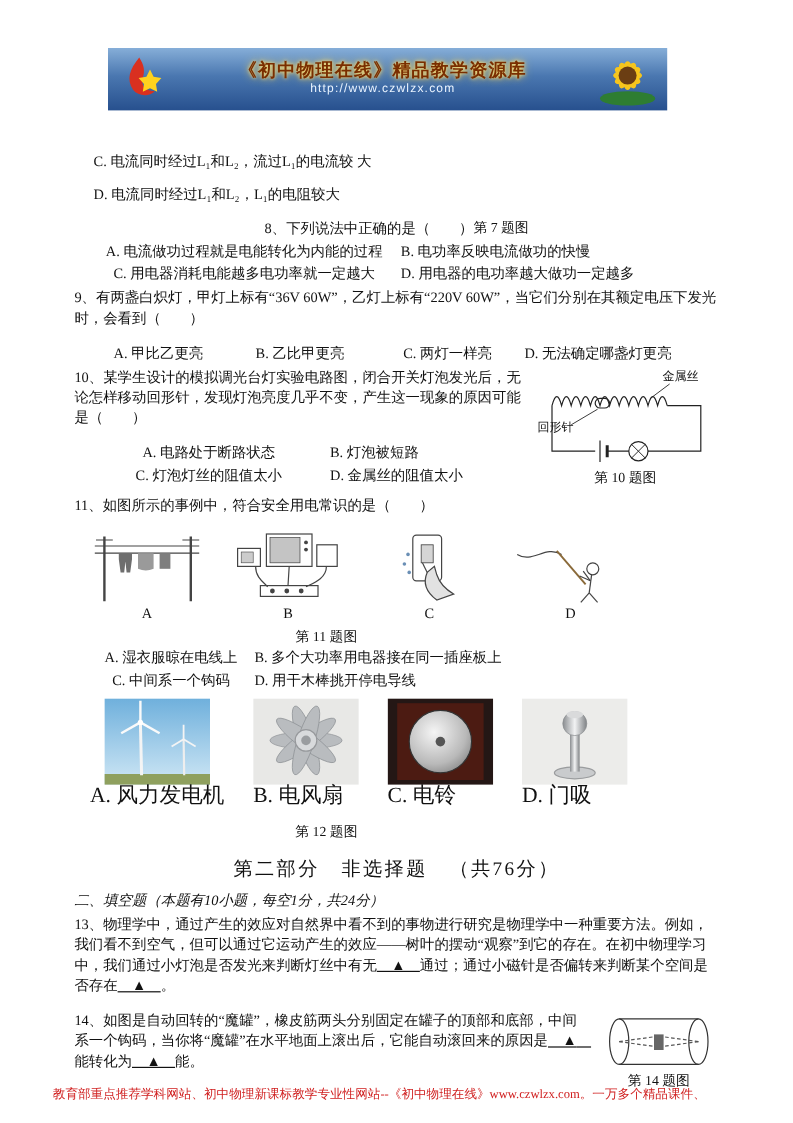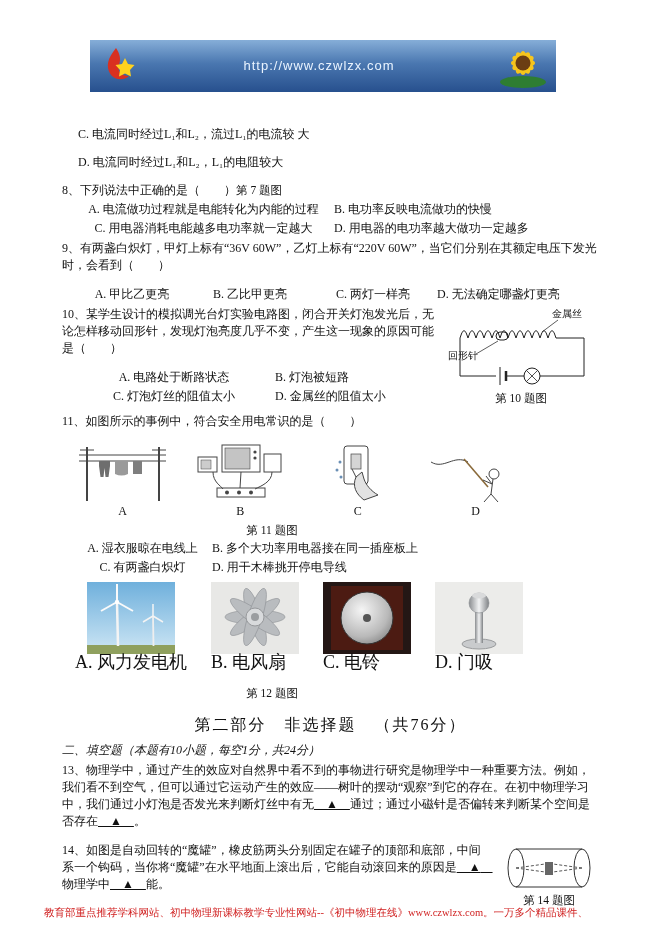--- a/index.html
+++ b/index.html
@@ -6,27 +6,27 @@
   body{background:#888;}
   .page{position:relative;width:661px;height:936px;background:#ffffff;overflow:hidden;
         font-family:"Liberation Serif","DejaVu Serif",serif;font-size:12px;color:#111;margin:0 auto;}
   
   .banner{position:absolute;left:90px;top:40px;width:466px;height:52px;box-sizing:border-box;
           background:linear-gradient(180deg,#86aed8 0%,#4a77b0 45%,#27508e 100%);
           display:flex;align-items:center;padding:0 6px;}
   .banner-center{flex:1;text-align:center;line-height:1.25;}
   .banner-title{font-size:15px;font-weight:bold;color:#7a2e00;letter-spacing:1px;
                 text-shadow:0 0 3px #ffe27a,0 0 7px #ffd24d;}
-  .banner-url{font-size:13px;color:#eaf4ff;font-family:"Liberation Sans",sans-serif;letter-spacing:1px;}
+  .banner-url{font-size:10px;color:#eaf4ff;font-family:"Liberation Sans",sans-serif;letter-spacing:1px;}
   
   .content{position:absolute;left:62px;top:114px;width:537px;}
   .line{line-height:16px;}
   .optline{padding-left:16px;}
   .stem{line-height:17px;margin-top:3px;}
-  .stemrow{display:flex;justify-content:flex-start;line-height:17px;margin-top:3px;}
+  .stemrow{display:flex;justify-content:center;line-height:17px;margin-top:3px;}
   .optrow{padding-left:14px;line-height:17px;margin-top:2px;white-space:nowrap;}
   .optrow span{display:inline-block;text-align:center;}
   .w255{width:255px;} .w196{width:196px;} .w133{width:133px;}
   .w112{width:112px;} .w118{width:118px;} .w122{width:122px;}
   .figcap{font-size:11.5px;}
   .figure-right{float:right;width:156px;margin:0 0 4px 8px;text-align:center;}
   .figure-right .figcap{margin-top:1px;}
   .clear{clear:both;}
   
   .imgrow{display:flex;justify-content:space-between;margin:6px 0 0 13px;width:448px;}
@@ -51,20 +51,21 @@
 <div class="page">
 
   <div class="banner">
     <span>
       <svg width="46" height="44" viewBox="0 0 46 44">
         <path d="M20,4 C12,14 9,22 15,31 C19,36 28,37 33,32 C26,32 21,28 23,21 C25,15 24,10 20,4 Z" fill="#d93020"></path>
         <path d="M29,14 l3,6 6.5,1 -4.5,5 1,6.5 -6,-3 -6,3 1,-6.5 -4.5,-5 6.5,-1 z" fill="#ffd21e"></path>
       </svg>
     </span>
     <div class="banner-center">
+      <div class="banner-title">《初中物理在线》精品教学资源库</div>
       <div class="banner-url">http://www.czwlzx.com</div>
     </div>
     <span>
       <svg width="54" height="46" viewBox="0 0 54 46">
         <ellipse cx="27" cy="39" rx="23" ry="6" fill="#2e7d32"></ellipse>
         <g transform="translate(27,20)">
           <g fill="#f6c51d">
             <ellipse rx="4.5" ry="12"></ellipse>
             <ellipse rx="4.5" ry="12" transform="rotate(30)"></ellipse>
             <ellipse rx="4.5" ry="12" transform="rotate(60)"></ellipse>
@@ -196,21 +197,21 @@
         </svg>
         <div class="imletter">D</div>
       </div>
     </div>
     <div class="figcap capcenter">第 11 题图</div>
     <div class="optrow">
       <span class="w133">A. 湿衣服晾在电线上</span>
       <span>B. 多个大功率用电器接在同一插座板上</span>
     </div>
     <div class="optrow">
-      <span class="w133">C. 有两盏白炽灯</span>
+      <span class="w133">C. 中间系一个钩码</span>
       <span>D. 用干木棒挑开停电导线</span>
     </div>
 
     <div class="imgrow">
       <div class="imgcol">
         <svg width="88" height="72" viewBox="0 0 88 72">
           <defs>
             <linearGradient id="sky" x1="0" y1="0" x2="0" y2="1">
               <stop offset="0" stop-color="#6fb0dc"></stop>
                 <stop offset="1" stop-color="#cfe7f5"></stop>
@@ -298,21 +299,21 @@
           <line x1="13" y1="43" x2="79" y2="43" stroke="#333"></line>
           <ellipse cx="79" cy="24" rx="8" ry="19" fill="none" stroke="#333"></ellipse>
           <line x1="13" y1="24" x2="42" y2="20" stroke="#555" stroke-dasharray="3,2"></line>
           <line x1="79" y1="24" x2="50" y2="20" stroke="#555" stroke-dasharray="3,2"></line>
           <line x1="13" y1="24" x2="42" y2="28" stroke="#555" stroke-dasharray="3,2"></line>
           <line x1="79" y1="24" x2="50" y2="28" stroke="#555" stroke-dasharray="3,2"></line>
           <rect x="42" y="18" width="8" height="13" fill="#666"></rect>
         </svg>
         <div class="figcap">第 14 题图</div>
       </div>
-      <p class="stem"><span>14、如图是自动回转的“魔罐”，橡皮筋两头分别固定在罐子的顶部和底部，中间系一个钩码，当你将“魔罐”在水平地面上滚出后，它能自动滚回来的原因是</span><span class="blank">　▲　</span><span>物理学中</span><span class="blank">　▲　</span><span>能。</span></p>
+      <p class="stem"><span>14、如图是自动回转的“魔罐”，橡皮筋两头分别固定在罐子的顶部和底部，中间系一个钩码，当你将“魔罐”在水平地面上滚出后，它能自动滚回来的原因是</span><span class="blank">　▲　</span><span>能转化为</span><span class="blank">　▲　</span><span>能。</span></p>
       <div class="clear"></div>
     </div>
 
   </div>
 
   <div class="footer">
     <div>教育部重点推荐学科网站、初中物理新课标教学专业性网站--《初中物理在线》www.czwlzx.com。一万多个精品课件、</div>
   </div>
 
 </div>

